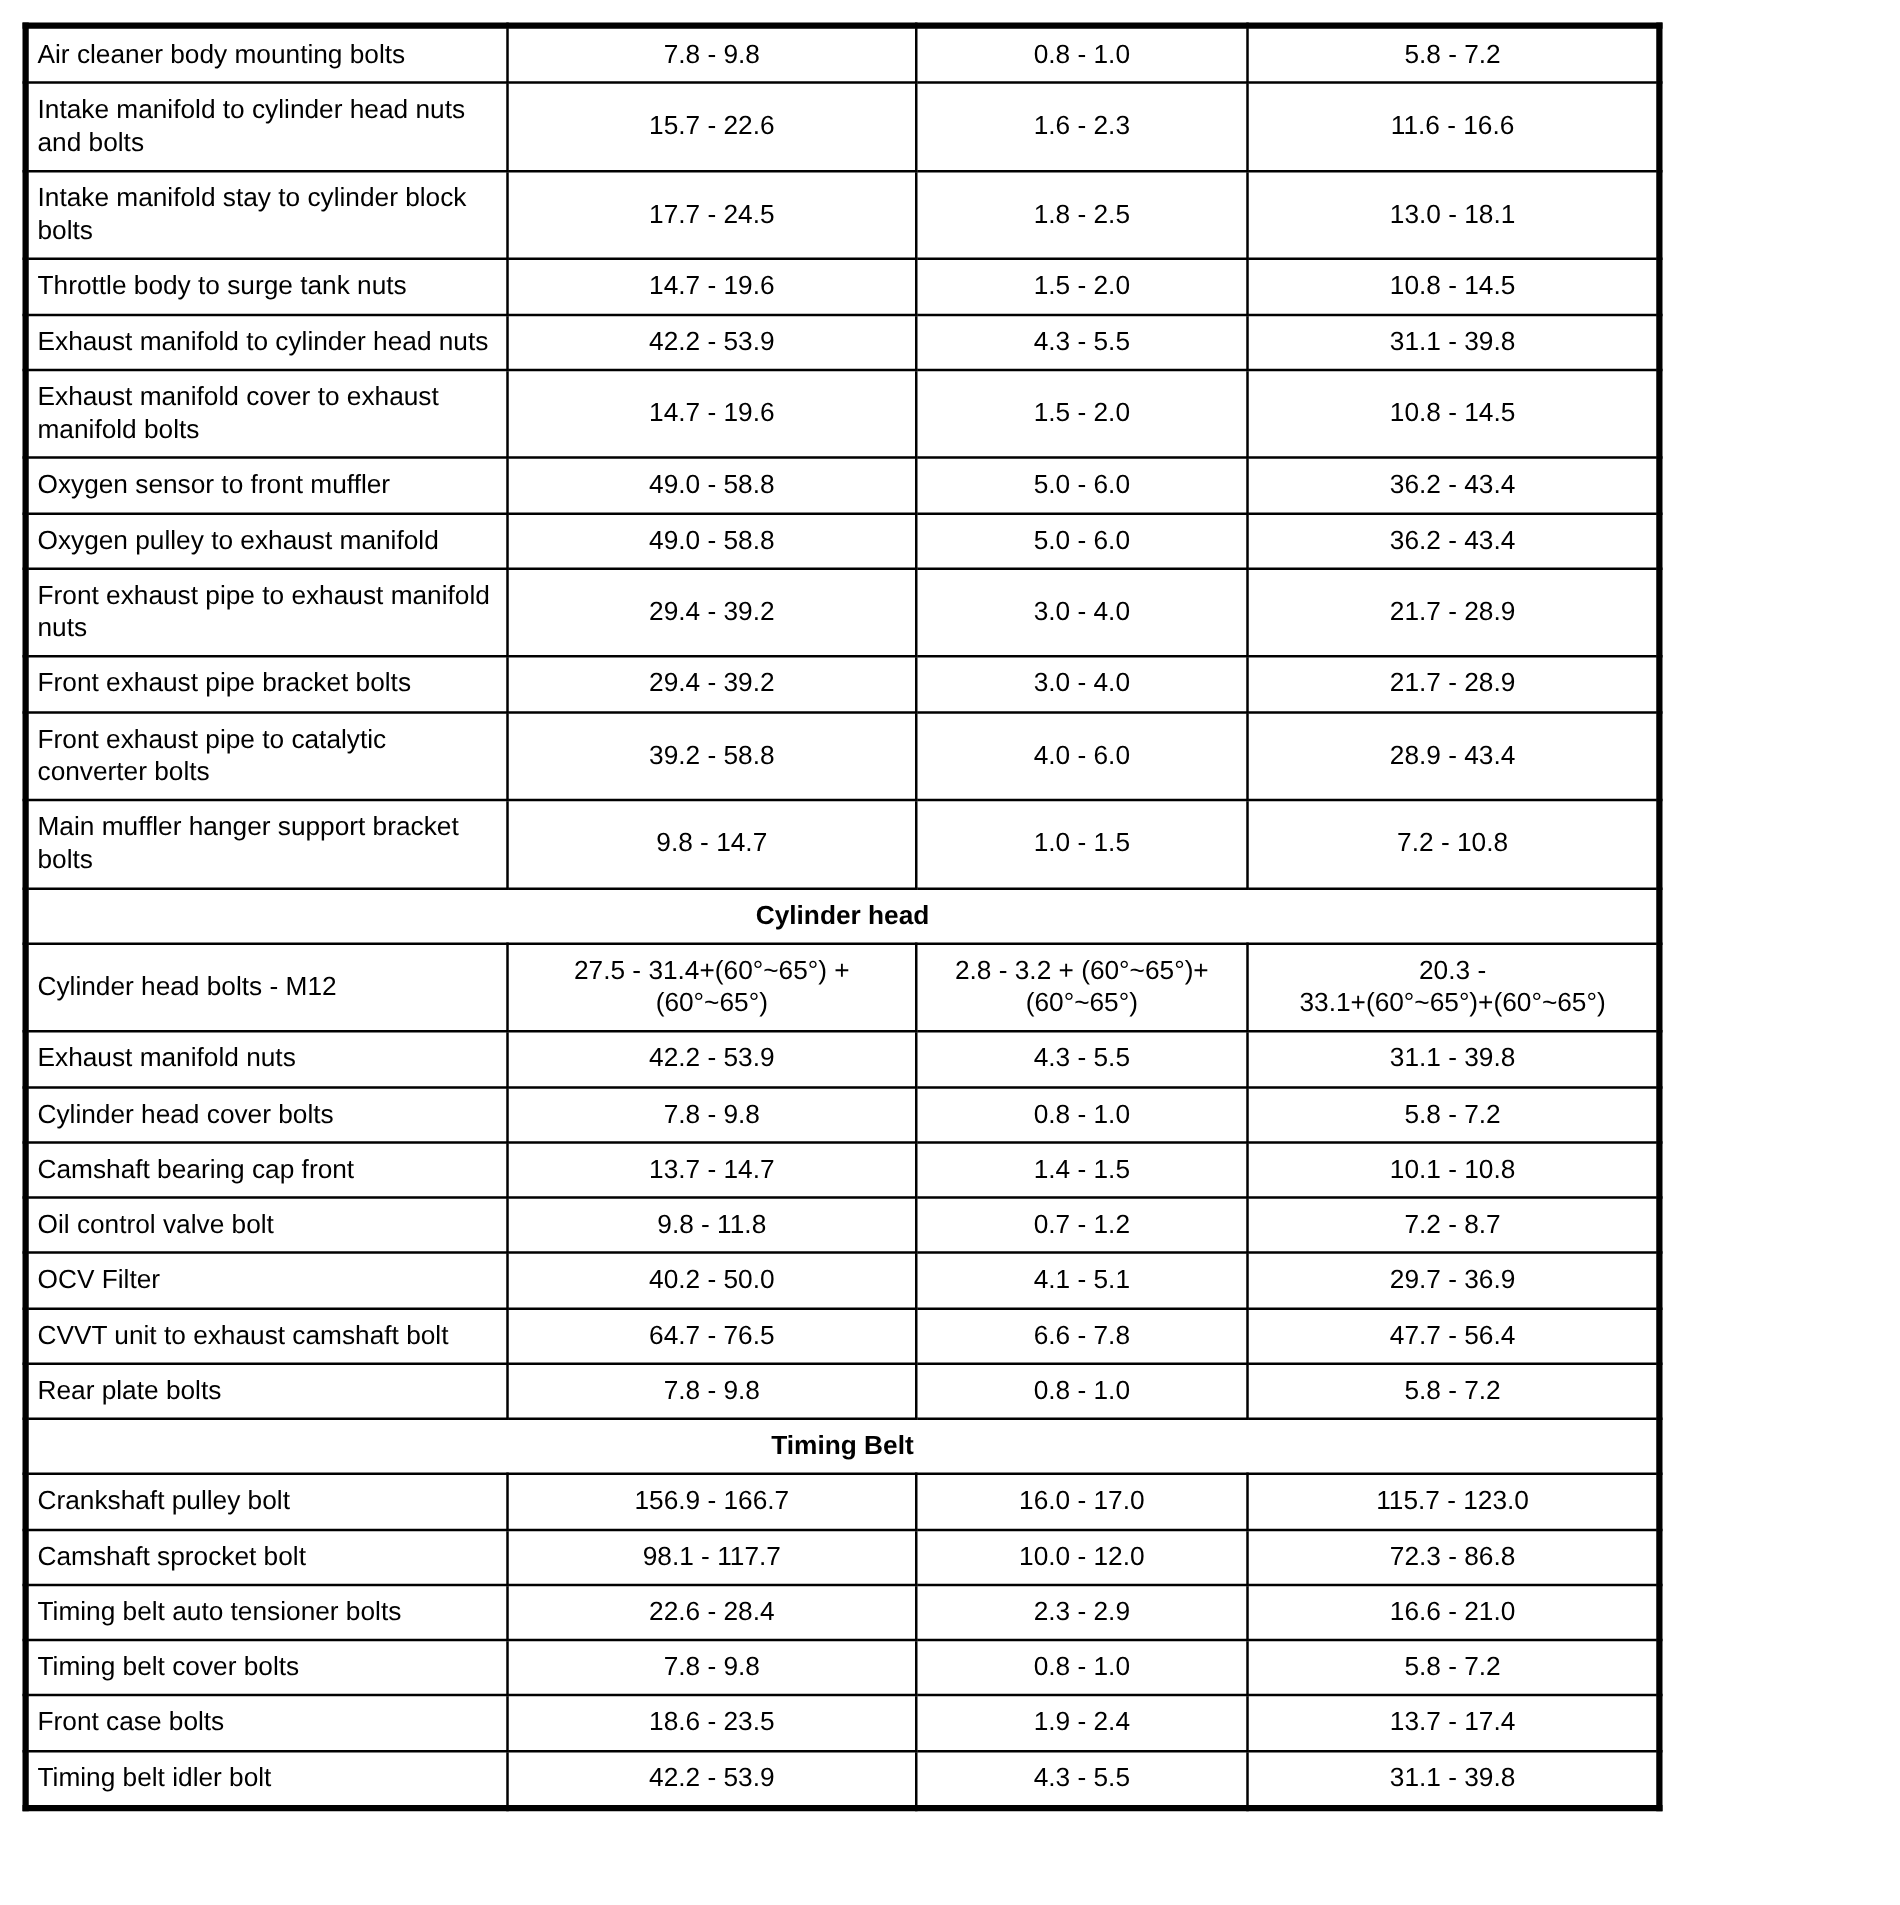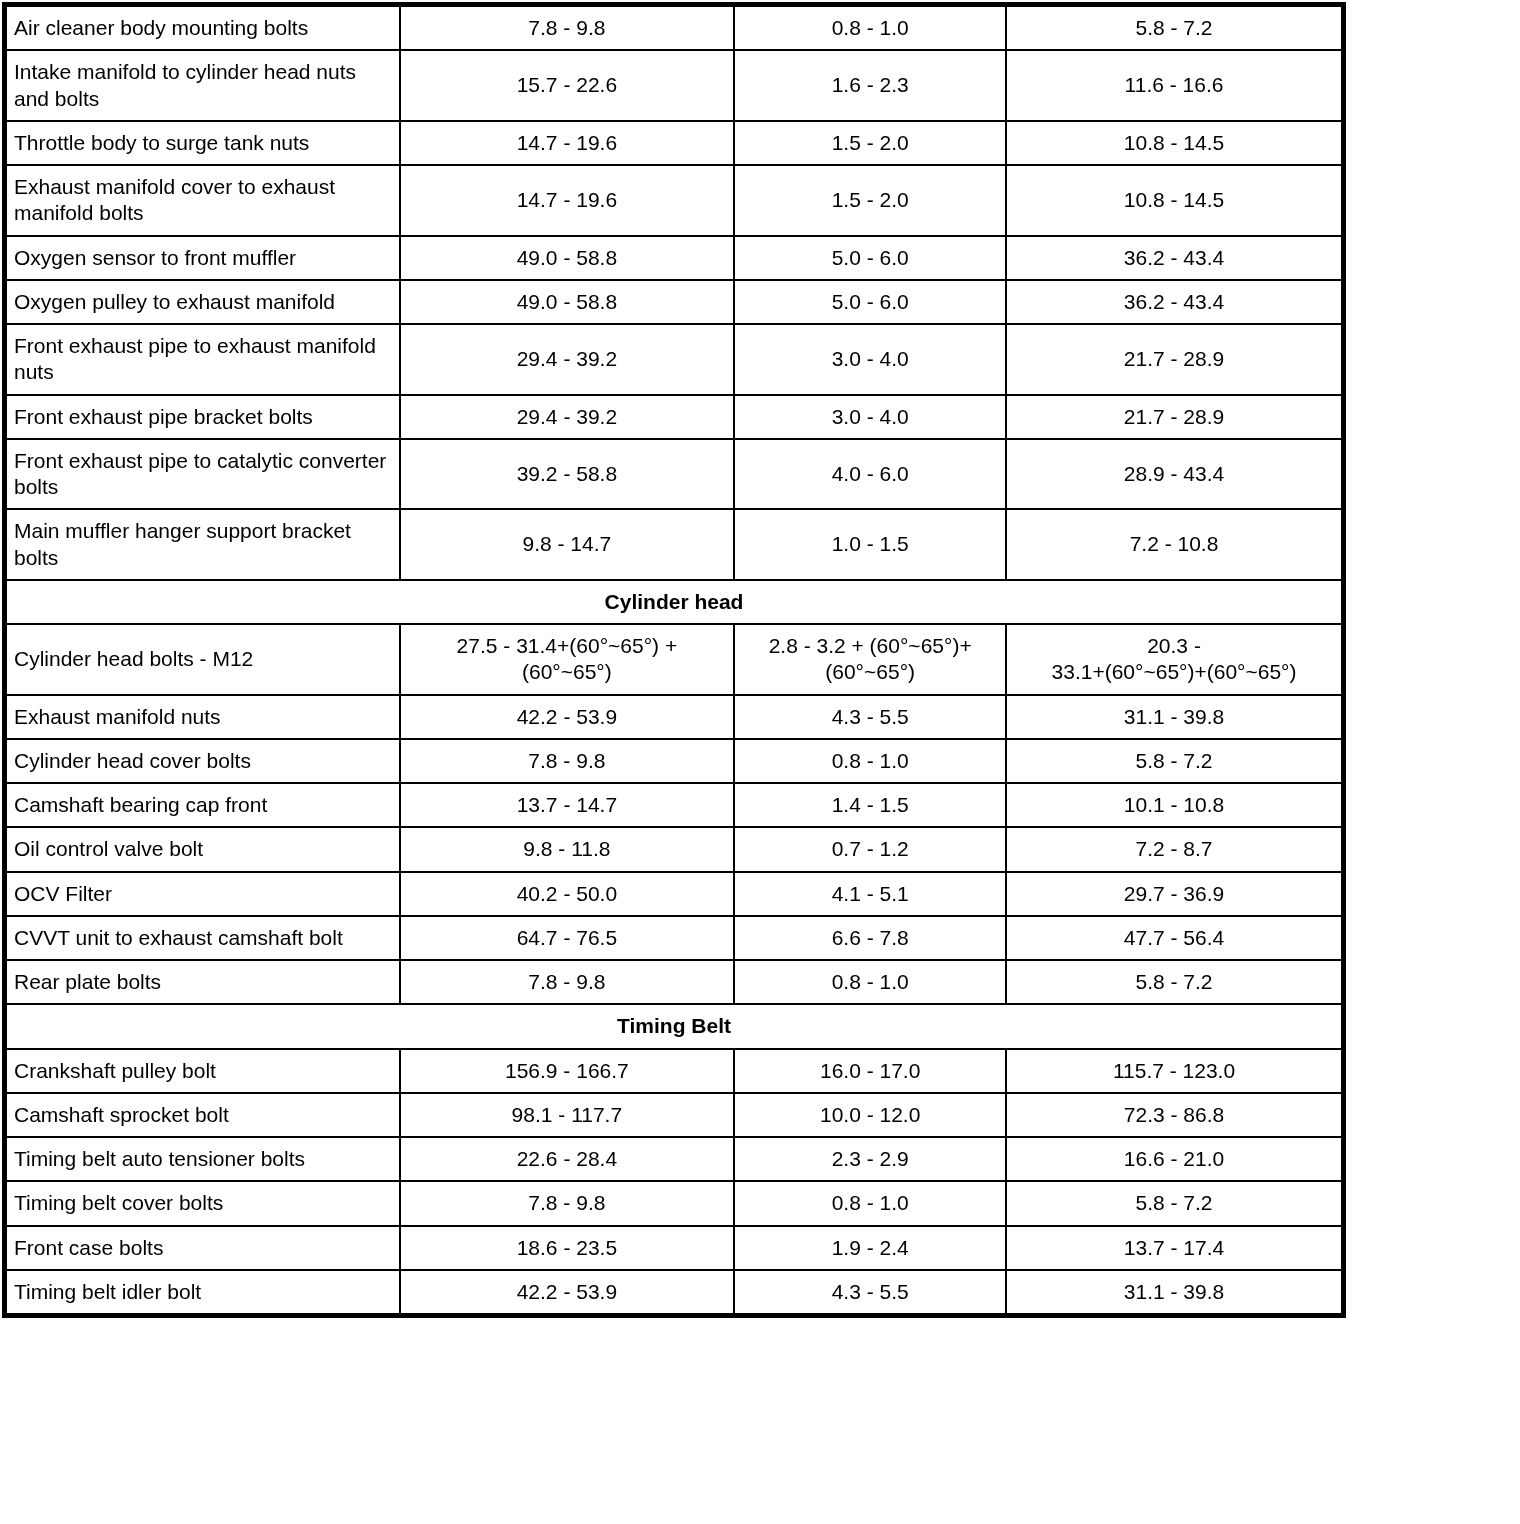--- a/index.html
+++ b/index.html
@@ -7,21 +7,21 @@
     margin: 0;
     padding: 0;
     background: #ffffff;
   }
   body {
     font-family: "Liberation Sans", sans-serif;
     color: #000000;
   }
   .page {
     width: 1348px;
-    padding: 2px;
+    padding: 18px;
   }
   table.torque-table {
     width: 100%;
     border-collapse: collapse;
     table-layout: fixed;
     border: 5px solid #000000;
   }
   table.torque-table td {
     border: 2px solid #000000;
     font-size: 21px;
@@ -60,24 +60,36 @@
           <td class="value-cell">0.8 - 1.0</td>
           <td class="value-cell">5.8 - 7.2</td>
         </tr>
         <tr>
           <td class="item-cell">Intake manifold to cylinder head nuts and bolts</td>
           <td class="value-cell">15.7 - 22.6</td>
           <td class="value-cell">1.6 - 2.3</td>
           <td class="value-cell">11.6 - 16.6</td>
         </tr>
         <tr>
+          <td class="item-cell">Intake manifold stay to cylinder block bolts</td>
+          <td class="value-cell">17.7 - 24.5</td>
+          <td class="value-cell">1.8 - 2.5</td>
+          <td class="value-cell">13.0 - 18.1</td>
+        </tr>
+        <tr>
           <td class="item-cell">Throttle body to surge tank nuts</td>
           <td class="value-cell">14.7 - 19.6</td>
           <td class="value-cell">1.5 - 2.0</td>
           <td class="value-cell">10.8 - 14.5</td>
+        </tr>
+        <tr>
+          <td class="item-cell">Exhaust manifold to cylinder head nuts</td>
+          <td class="value-cell">42.2 - 53.9</td>
+          <td class="value-cell">4.3 - 5.5</td>
+          <td class="value-cell">31.1 - 39.8</td>
         </tr>
         <tr>
           <td class="item-cell">Exhaust manifold cover to exhaust manifold bolts</td>
           <td class="value-cell">14.7 - 19.6</td>
           <td class="value-cell">1.5 - 2.0</td>
           <td class="value-cell">10.8 - 14.5</td>
         </tr>
         <tr>
           <td class="item-cell">Oxygen sensor to front muffler</td>
           <td class="value-cell">49.0 - 58.8</td>

